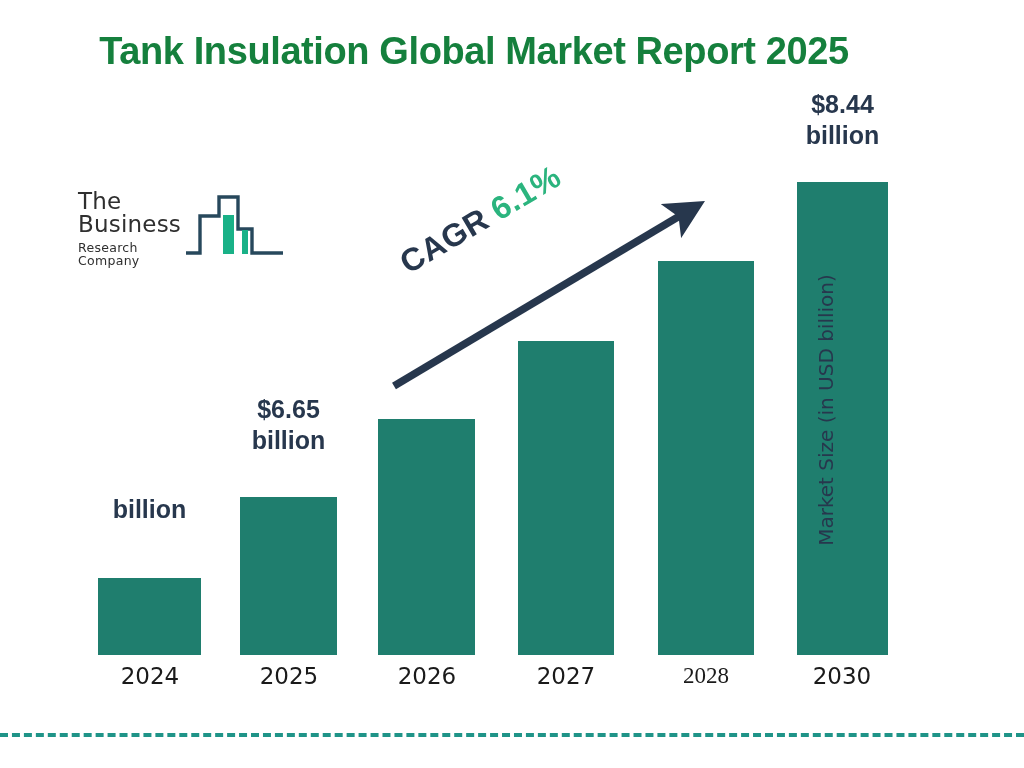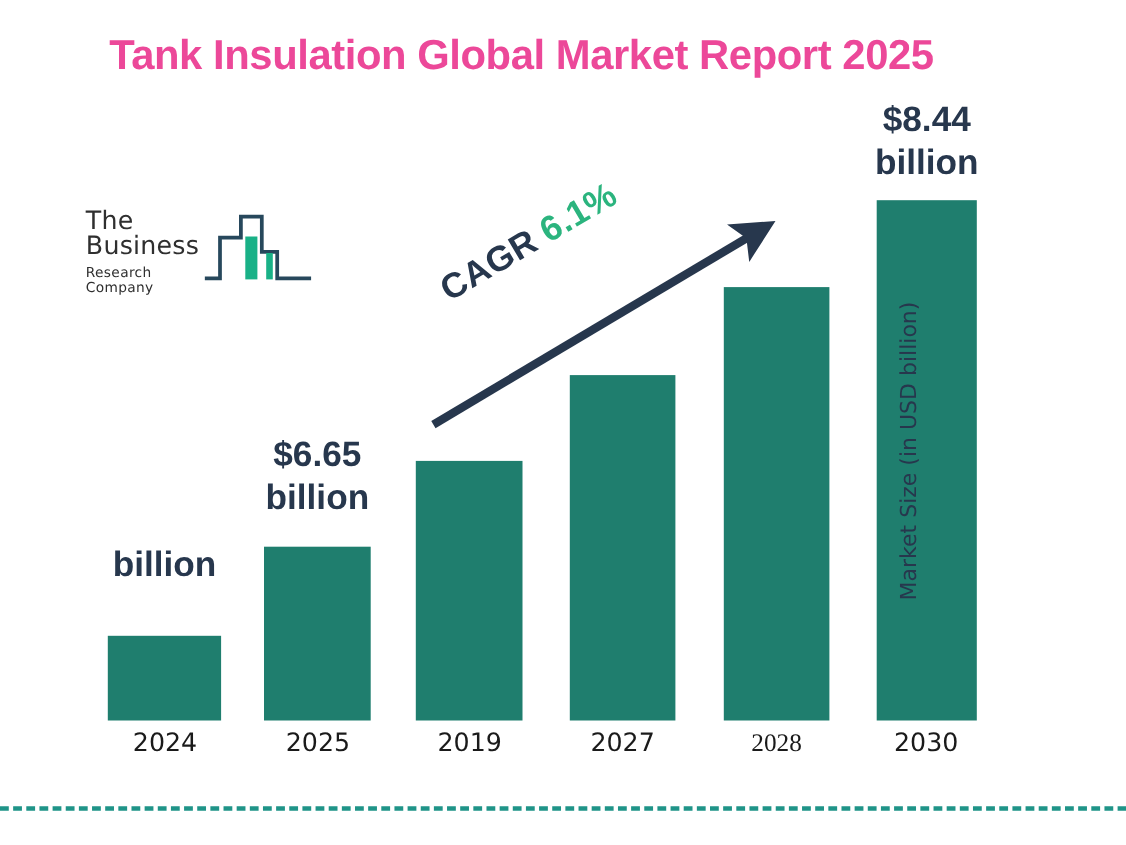--- a/index.html
+++ b/index.html
@@ -22,21 +22,21 @@
 
   
   #chart-title {
     position: absolute;
     left: 0;
     top: 30px;
     width: 948px;
     text-align: center;
     font-size: 38px;
     font-weight: bold;
-    color: #ec4899;
+    color: #15803d;
     letter-spacing: -0.4px;
     white-space: nowrap;
   }
 
   
   #logo {
     position: absolute;
     left: 78px;
     top: 190px;
     width: 205px;
@@ -79,21 +79,21 @@
     width: 1024px;
     height: 768px;
   }
   .bar {
     position: absolute;
     background: #1f7e6e;
   }
   .bar-value {
     position: absolute;
     text-align: center;
-    font-size: 32px;
+    font-size: 25px;
     font-weight: bold;
     color: #27374d;
     line-height: 1.22;
     white-space: nowrap;
   }
   .x-tick {
     position: absolute;
     text-align: center;
     font-size: 23px;
     color: #1a1a1a;
@@ -195,21 +195,21 @@
       <div>billion</div>
     </div>
 
     <div class="bar-value" style="left:775px; top:89px; width:135px;">
       <div>$8.44</div>
       <div>billion</div>
     </div>
 
     <div class="x-tick" style="left:90px; width:120px;">2024</div>
     <div class="x-tick" style="left:229px; width:120px;">2025</div>
-    <div class="x-tick" style="left:367px; width:120px;">2019</div>
+    <div class="x-tick" style="left:367px; width:120px;">2026</div>
     <div class="x-tick" style="left:506px; width:120px;">2027</div>
     <div class="x-tick" style="left:646px; width:120px;font-family:Liberation Serif, serif;">2028</div>
     <div class="x-tick" style="left:782px; width:120px;">2030</div>
 
     <div id="cagr-arrow">
       <svg width="330" height="210" viewBox="0 0 330 210" xmlns="http://www.w3.org/2000/svg">
         <defs>
           <marker id="ahead" markerWidth="5.2" markerHeight="5.2" refX="2.6" refY="2.6" orient="auto">
             <path d="M 0 0 L 5.2 2.6 L 0 5.2 L 1.15 2.6 z" fill="#27374d"></path>
           </marker>

